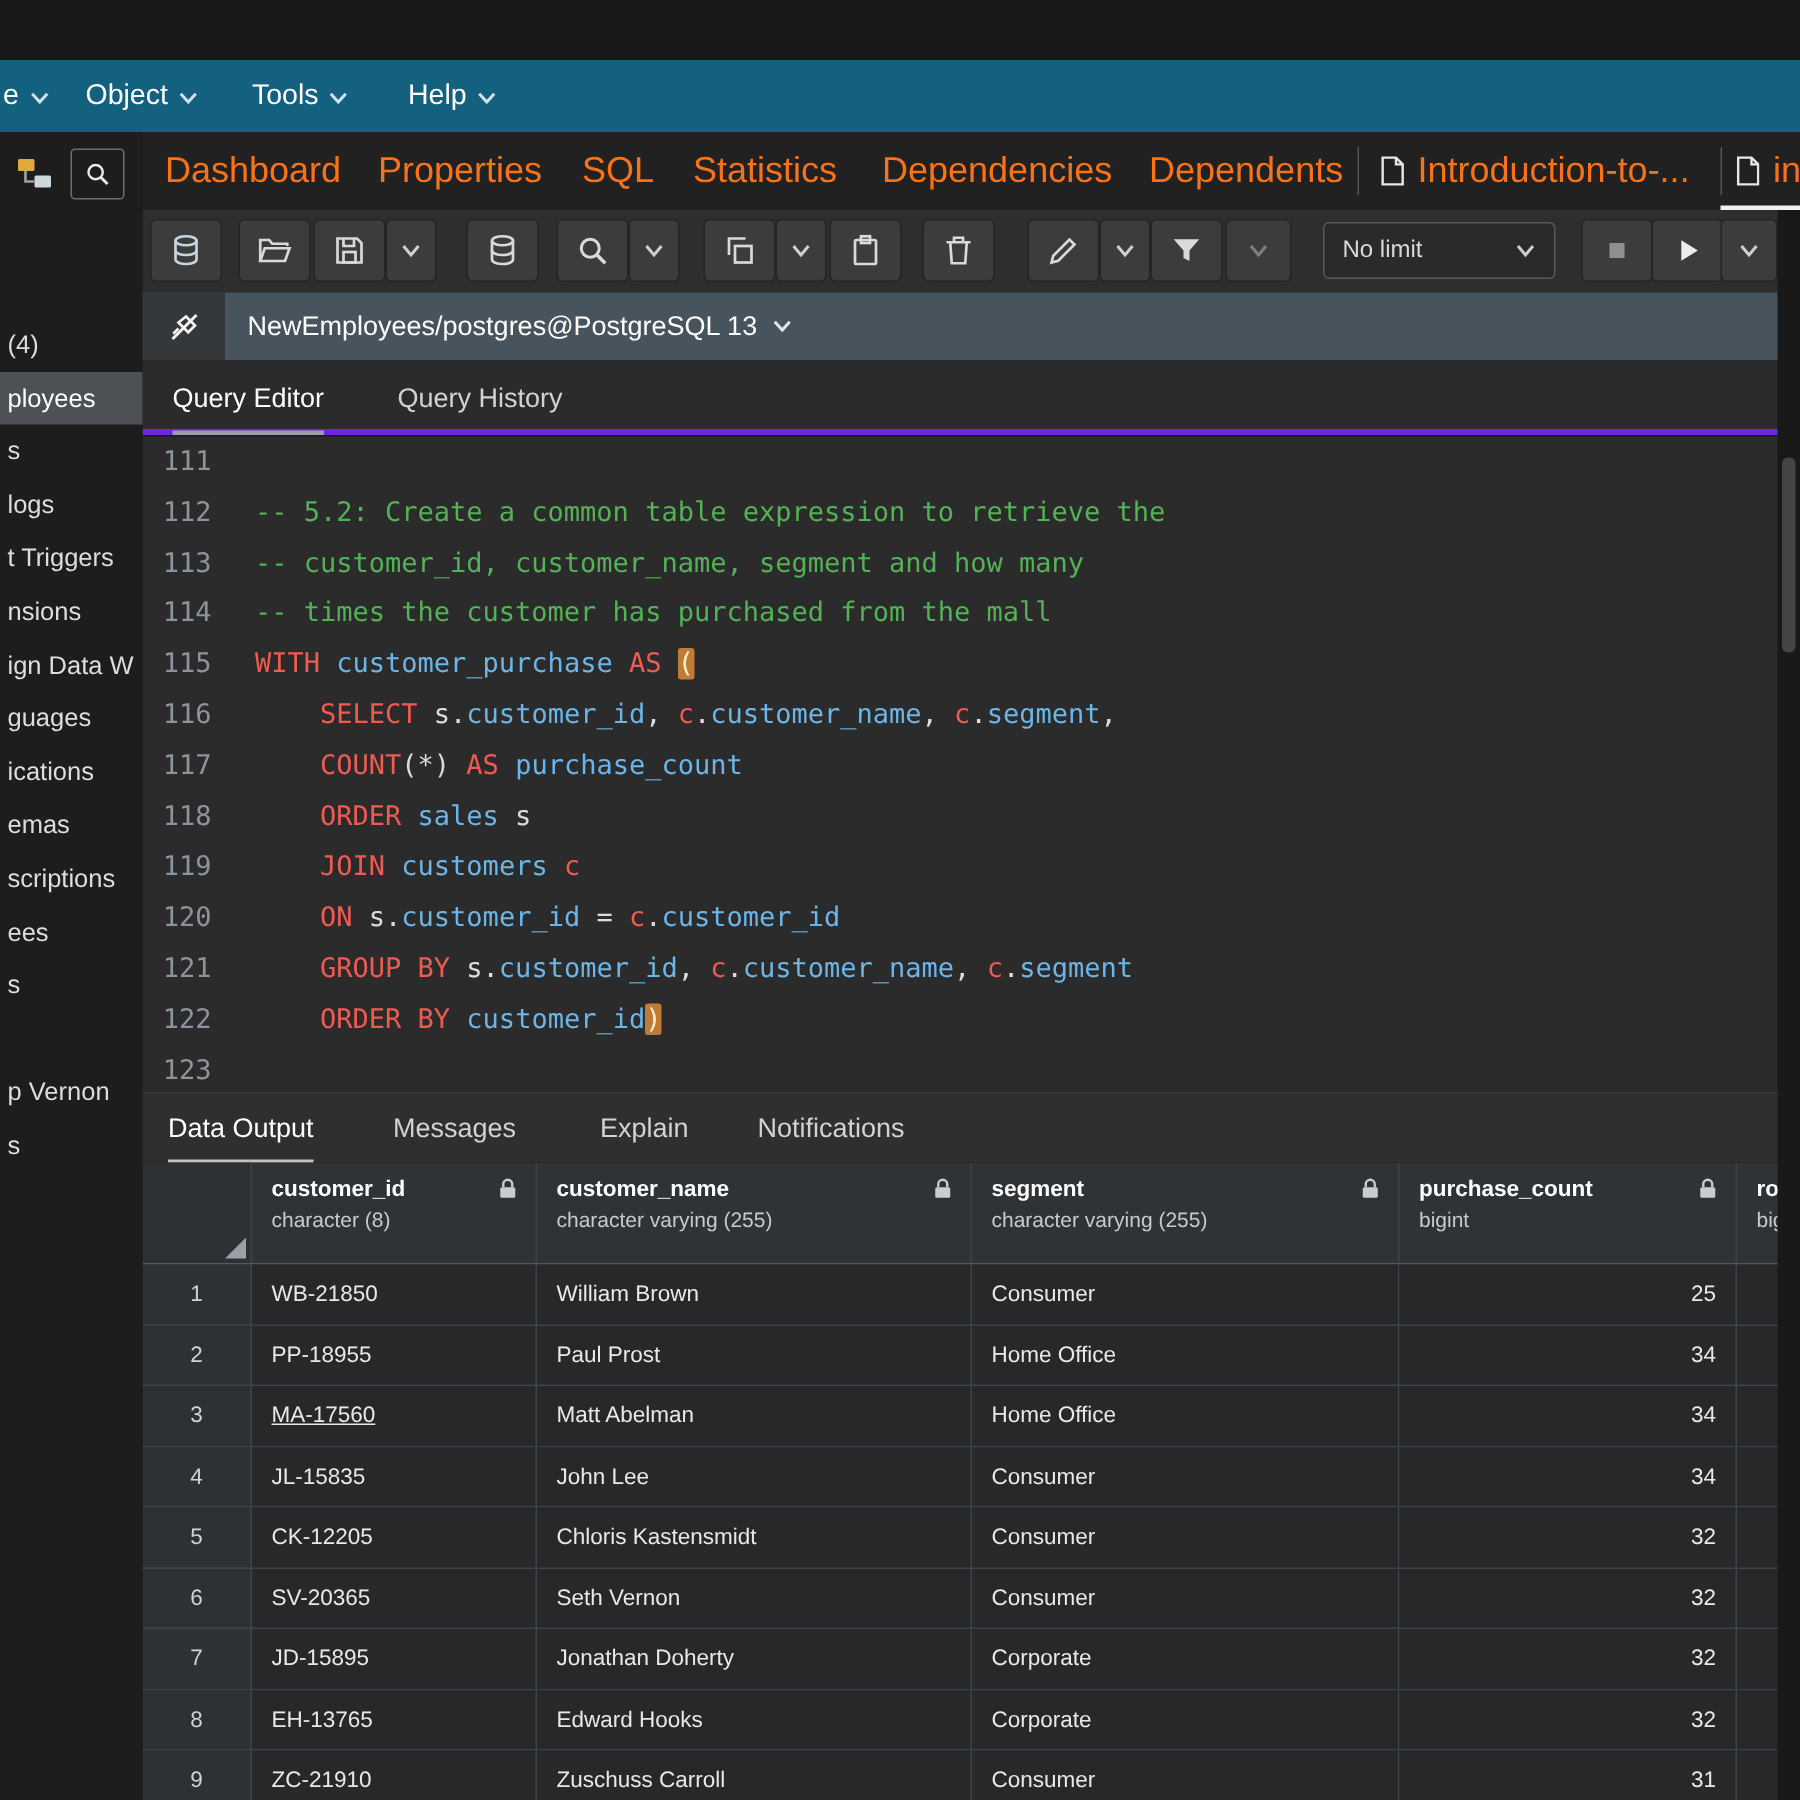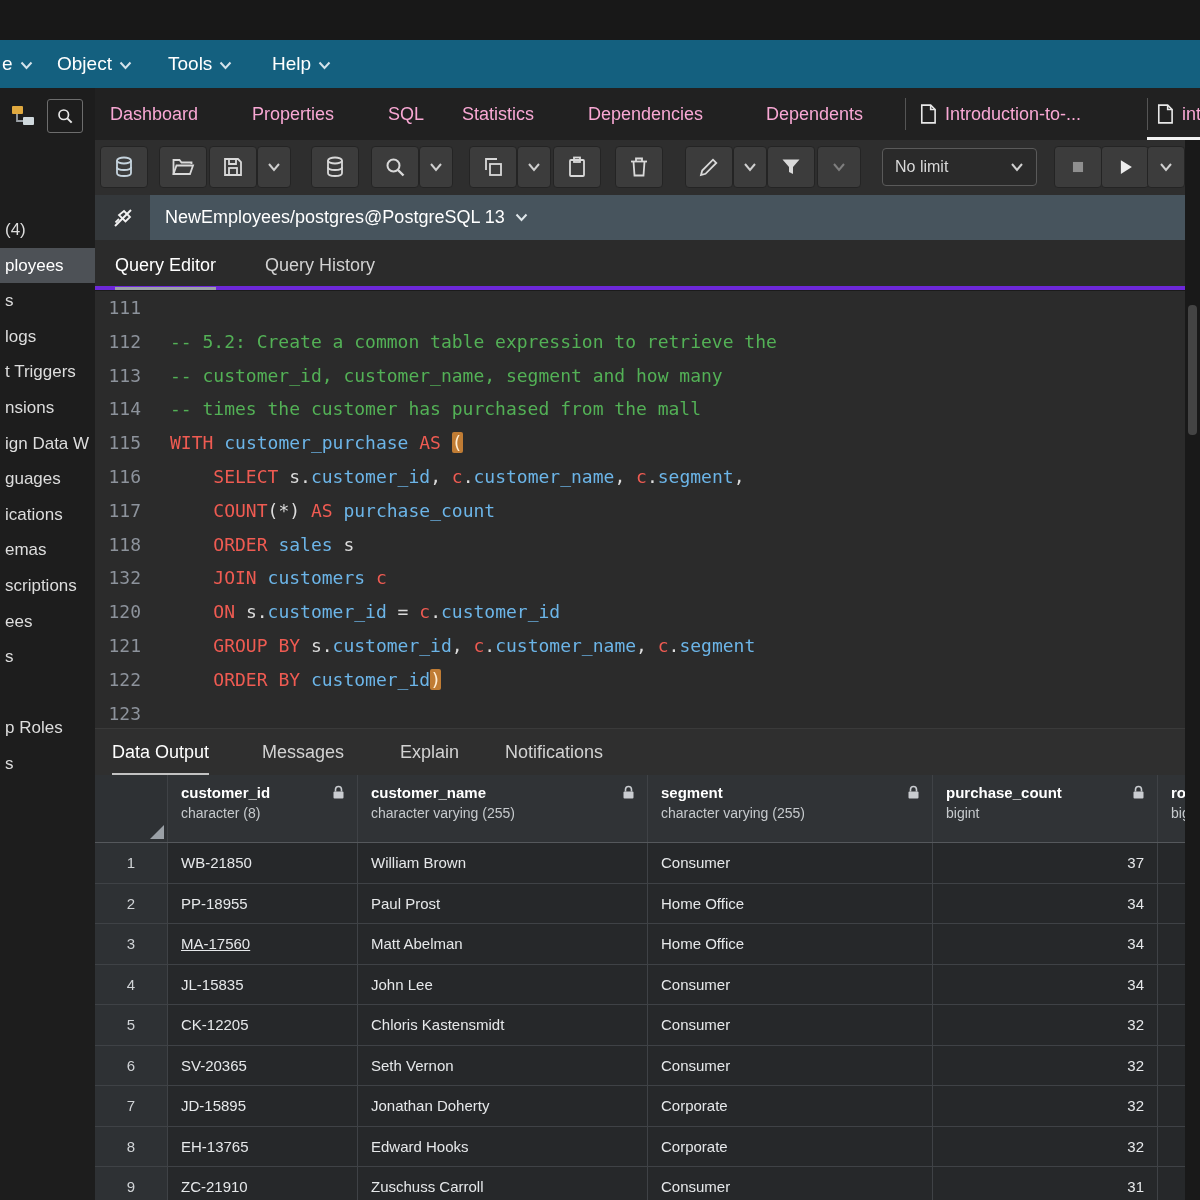--- a/index.html
+++ b/index.html
@@ -21,21 +21,21 @@
   .explorer-btn.search { border:1px solid #6d6d6d; }
   .tree { position:absolute; left:0; top:124px; width:95px; }
   .tree-item { height:35.6px; line-height:35.6px; padding-left:5px; font-size:17px; color:#dddddd;
                white-space:nowrap; overflow:hidden; }
   .tree-item.sel { background:#4d5156; color:#ffffff; }
   .tree-item.spacer { background:transparent; }
 
   
   .tabstrip { position:absolute; left:95px; top:88px; width:1105px; height:52px; background:#212121; }
   .mtab { position:absolute; top:0; height:52px; display:flex; align-items:center; gap:9px;
-          color:#f9a8d4; font-size:18px; white-space:nowrap; }
+          color:#f97316; font-size:24px; white-space:nowrap; }
   .tab-sep { position:absolute; top:10px; width:1px; height:32px; background:#555; }
   .mtab-underline { position:absolute; bottom:0; height:3px; background:#f2f2f2; }
 
   
   .toolbar { position:absolute; left:95px; top:140px; width:1105px; height:55px; background:#2e2e2e; }
   .tbtn { position:absolute; top:6px; height:42px; width:48px; background:#3c3c3c; border:1px solid #242424;
           border-radius:4px; display:flex; align-items:center; justify-content:center; }
   .tbtn.caret { width:34px; }
   .tbtn.disabled svg { opacity:.45; }
   .rowlimit { position:absolute; top:8px; height:38px; background:#2a2a2a; border:1px solid #5a5a5a;
@@ -155,21 +155,21 @@
         <div class="tree-item">t Triggers</div>
         <div class="tree-item">nsions</div>
         <div class="tree-item">ign Data W</div>
         <div class="tree-item">guages</div>
         <div class="tree-item">ications</div>
         <div class="tree-item">emas</div>
         <div class="tree-item">scriptions</div>
         <div class="tree-item">ees</div>
         <div class="tree-item">s</div>
         <div class="tree-item spacer"></div>
-        <div class="tree-item">p Roles</div>
+        <div class="tree-item">p Vernon</div>
         <div class="tree-item">s</div>
       </div>
   </div>
 
   <div class="tabstrip">
     <div class="mtab" style="left:15px">
         <span>Dashboard</span>
       </div>
     <div class="mtab" style="left:157px">
         <span>Properties</span>
@@ -344,21 +344,21 @@
   <div class="editor">
     <div>
         <div class="code-line"><span class="gutter">111</span><span class="code"></span></div>
         <div class="code-line"><span class="gutter">112</span><span class="code"><span class="cm">-- 5.2: Create a common table expression to retrieve the</span></span></div>
         <div class="code-line"><span class="gutter">113</span><span class="code"><span class="cm">-- customer_id, customer_name, segment and how many</span></span></div>
         <div class="code-line"><span class="gutter">114</span><span class="code"><span class="cm">-- times the customer has purchased from the mall</span></span></div>
         <div class="code-line"><span class="gutter">115</span><span class="code"><span class="kw">WITH</span><span class="pl"> </span><span class="id">customer_purchase</span><span class="pl"> </span><span class="kw">AS</span><span class="pl"> </span><span class="br">(</span></span></div>
         <div class="code-line"><span class="gutter">116</span><span class="code"><span class="pl">    </span><span class="kw">SELECT</span><span class="pl"> s.</span><span class="id">customer_id</span><span class="pl">, </span><span class="kw">c</span><span class="pl">.</span><span class="id">customer_name</span><span class="pl">, </span><span class="kw">c</span><span class="pl">.</span><span class="id">segment</span><span class="pl">,</span></span></div>
         <div class="code-line"><span class="gutter">117</span><span class="code"><span class="pl">    </span><span class="kw">COUNT</span><span class="pl">(*) </span><span class="kw">AS</span><span class="pl"> </span><span class="id">purchase_count</span></span></div>
         <div class="code-line"><span class="gutter">118</span><span class="code"><span class="pl">    </span><span class="kw">ORDER</span><span class="pl"> </span><span class="id">sales</span><span class="pl"> s</span></span></div>
-        <div class="code-line"><span class="gutter">132</span><span class="code"><span class="pl">    </span><span class="kw">JOIN</span><span class="pl"> </span><span class="id">customers</span><span class="pl"> </span><span class="kw">c</span></span></div>
+        <div class="code-line"><span class="gutter">119</span><span class="code"><span class="pl">    </span><span class="kw">JOIN</span><span class="pl"> </span><span class="id">customers</span><span class="pl"> </span><span class="kw">c</span></span></div>
         <div class="code-line"><span class="gutter">120</span><span class="code"><span class="pl">    </span><span class="kw">ON</span><span class="pl"> s.</span><span class="id">customer_id</span><span class="pl"> = </span><span class="kw">c</span><span class="pl">.</span><span class="id">customer_id</span></span></div>
         <div class="code-line"><span class="gutter">121</span><span class="code"><span class="pl">    </span><span class="kw">GROUP BY</span><span class="pl"> s.</span><span class="id">customer_id</span><span class="pl">, </span><span class="kw">c</span><span class="pl">.</span><span class="id">customer_name</span><span class="pl">, </span><span class="kw">c</span><span class="pl">.</span><span class="id">segment</span></span></div>
         <div class="code-line"><span class="gutter">122</span><span class="code"><span class="pl">    </span><span class="kw">ORDER BY</span><span class="pl"> </span><span class="id">customer_id</span><span class="br">)</span></span></div>
         <div class="code-line"><span class="gutter">123</span><span class="code"></span></div>
       </div>
   </div>
 
   <div class="outtabs">
     <div class="otab active" style="left:17px">
         <span>Data Output</span>
@@ -413,21 +413,21 @@
           <div class="hname">row_</div>
           <div class="htype">bigint</div>
         </div>
       </div>
     <div class="gbody">
         <div class="grow">
           <div class="gnum" style="width: 73px;">1</div>
           <div class="gcell" style="width: 190px;">WB-21850</div>
           <div class="gcell" style="width: 290px;">William Brown</div>
           <div class="gcell" style="width: 285px;">Consumer</div>
-          <div class="gcell num" style="width: 225px;">37</div>
+          <div class="gcell num" style="width: 225px;">25</div>
           <div class="gcell" style="width: 130px;"></div>
         </div>
         <div class="grow">
           <div class="gnum" style="width: 73px;">2</div>
           <div class="gcell" style="width: 190px;">PP-18955</div>
           <div class="gcell" style="width: 290px;">Paul Prost</div>
           <div class="gcell" style="width: 285px;">Home Office</div>
           <div class="gcell num" style="width: 225px;">34</div>
           <div class="gcell" style="width: 130px;"></div>
         </div>

